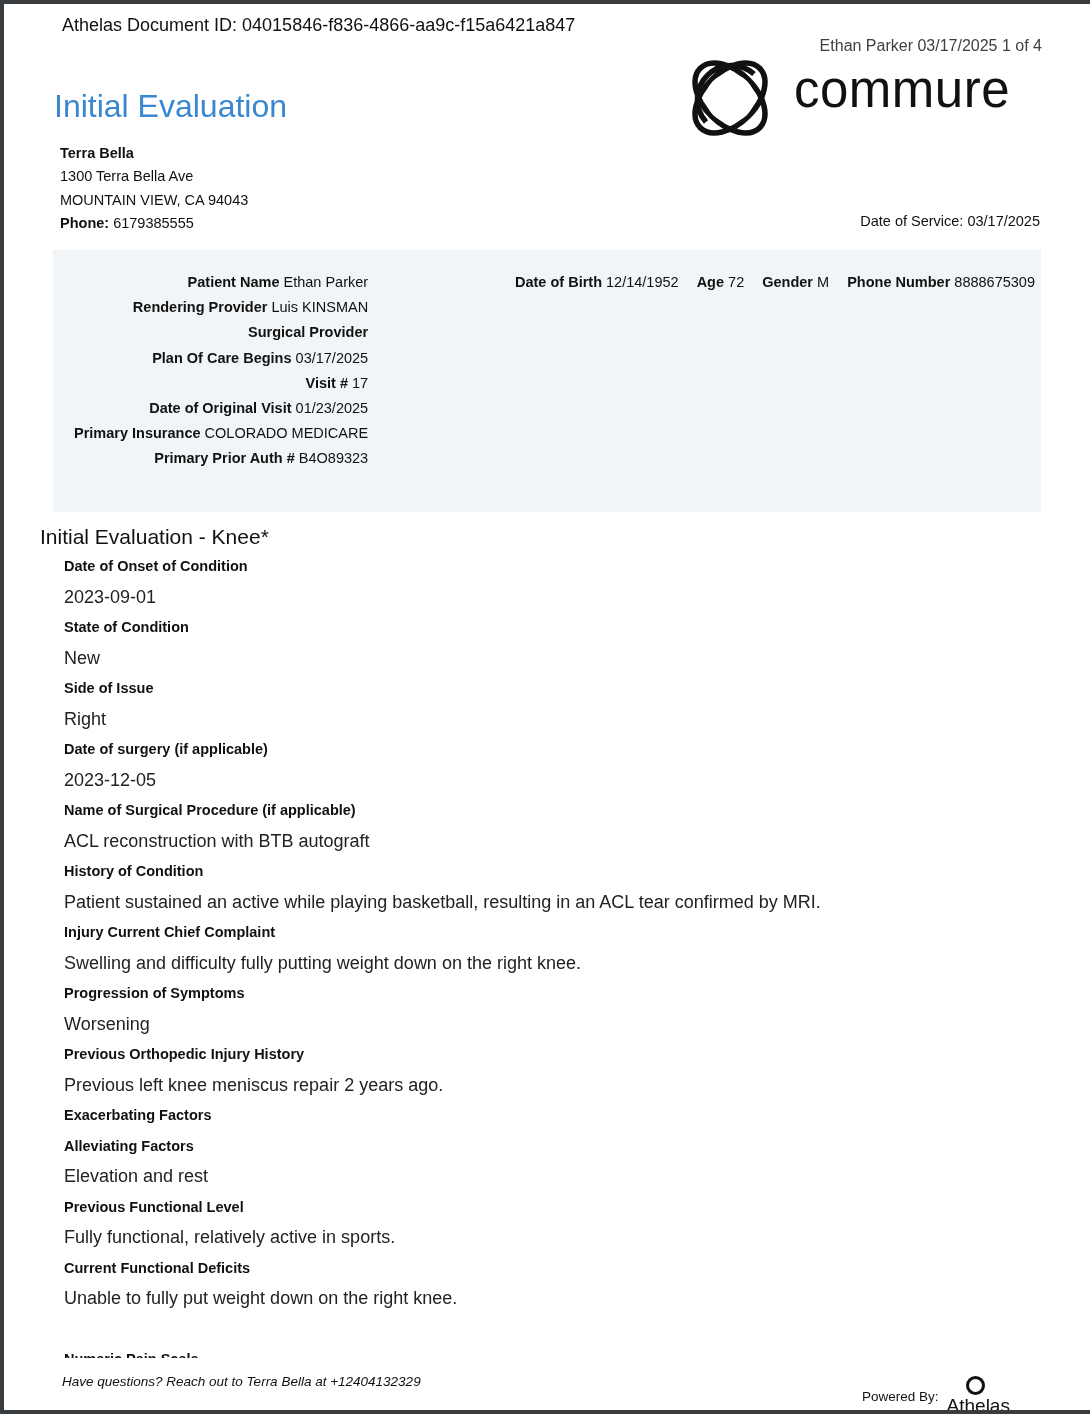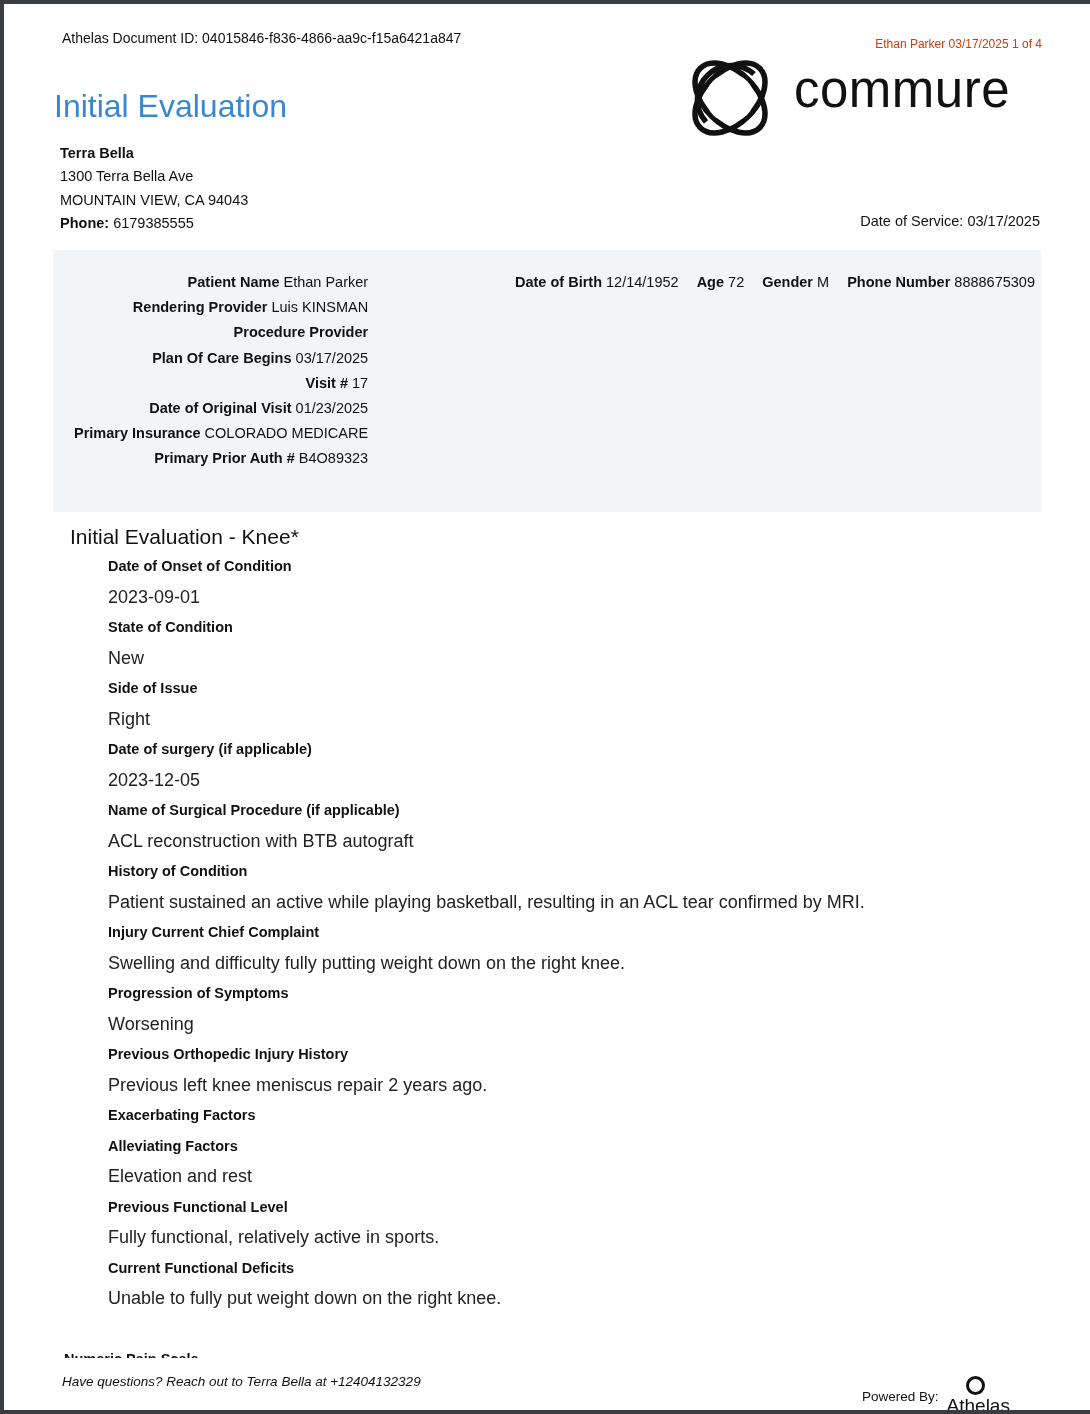--- a/index.html
+++ b/index.html
@@ -8,40 +8,40 @@
     background: #3a3d40;
     font-family: "Liberation Sans", sans-serif;
     color: #111;
     position: relative;
   }
   .page {
     position: absolute; left: 4px; top: 4px; width: 1086px; height: 1406px;
     background: #ffffff; overflow: hidden;
   }
   .abs { position: absolute; }
-  .doc-id { left: 58px; top: 11px; font-size: 14px; color: #111; margin-top: 15px; }
-  .page-meta { right: 48px; top: 33px; font-size: 12px; color: #c2410c; }
+  .doc-id { left: 58px; top: 11px; font-size: 18px; color: #111; }
+  .page-meta { right: 48px; top: 33px; font-size: 16px; color: #404040; }
   .title { left: 50px; top: 84px; font-size: 32px; color: #3a87d1; font-weight: normal; }
   .logo { left: 680px; top: 48px; width: 360px; height: 92px; }
   .logo svg { position: absolute; left: 0; top: 0; }
   .logo-text { position: absolute; left: 110px; top: 8px; font-size: 51px; color: #111; letter-spacing: 0.5px; }
   .clinic { left: 56px; top: 138px; font-size: 14.5px; line-height: 23.3px; }
   .clinic .b { font-weight: bold; }
   .dos { right: 50px; top: 209px; font-size: 14.5px; }
   .patient-box {
     left: 49px; top: 246px; width: 988px; height: 262px;
     background: #f1f5f8;
     text-align: right;
   }
   .pb-left { position: absolute; left: 21px; top: 20px; font-size: 14.5px; line-height: 25.2px; }
   .pb-right { position: absolute; left: 462px; top: 20px; font-size: 14.5px; line-height: 25.2px; white-space: nowrap; }
   .pb-right span.grp { margin-right: 14px; }
   .lbl { font-weight: bold; }
-  .section-title { left: 66px; top: 521px; font-size: 21px; color: #111; }
-  .fields { left: 60px; top: 551px; width: 900px; margin-left: 44px; }
+  .section-title { left: 36px; top: 521px; font-size: 21px; color: #111; }
+  .fields { left: 60px; top: 551px; width: 900px; }
   .field-label { font-size: 14.5px; font-weight: bold; height: 30.5px; line-height: 22px; }
   .field-value { font-size: 18px; height: 30.5px; line-height: 22px; color: #222; }
   .cutoff { position: absolute; left: 60px; top: 1344px; height: 10px; overflow: hidden; font-size: 14.5px; font-weight: bold; line-height: 22px; }
   .footer-q { left: 58px; top: 1370px; font-size: 13.5px; font-style: italic; color: #111; }
   .powered { left: 858px; top: 1372px; font-size: 13.5px; color: #111; display: flex; align-items: center; }
   .powered .ath { font-size: 19px; margin-left: 8px; display: flex; align-items: center; flex-direction: column; }
   .powered .ring { width: 13px; height: 13px; border: 3px solid #111; border-radius: 50%; margin-right: 6px; display: inline-block; }
 </style>
 </head>
 <body>
@@ -76,21 +76,21 @@
       <span class="b">Phone:</span>
       <span>6179385555</span>
     </div>
   </div>
   <div class="abs dos">Date of Service: 03/17/2025</div>
 
   <div class="abs patient-box">
     <div class="pb-left">
       <div><span class="lbl">Patient Name</span> <span>Ethan Parker</span></div>
       <div><span class="lbl">Rendering Provider</span> <span>Luis KINSMAN</span></div>
-      <div><span class="lbl">Procedure Provider</span> <span></span></div>
+      <div><span class="lbl">Surgical Provider</span> <span></span></div>
       <div><span class="lbl">Plan Of Care Begins</span> <span>03/17/2025</span></div>
       <div><span class="lbl">Visit #</span> <span>17</span></div>
       <div><span class="lbl">Date of Original Visit</span> <span>01/23/2025</span></div>
       <div><span class="lbl">Primary Insurance</span> <span>COLORADO MEDICARE</span></div>
       <div><span class="lbl">Primary Prior Auth #</span> <span>B4O89323</span></div>
     </div>
     <div class="pb-right">
       <span class="grp"><span class="lbl">Date of Birth</span> <span>12/14/1952</span></span>
       <span class="grp"><span class="lbl">Age</span> <span>72</span></span>
       <span class="grp"><span class="lbl">Gender</span> <span>M</span></span>

